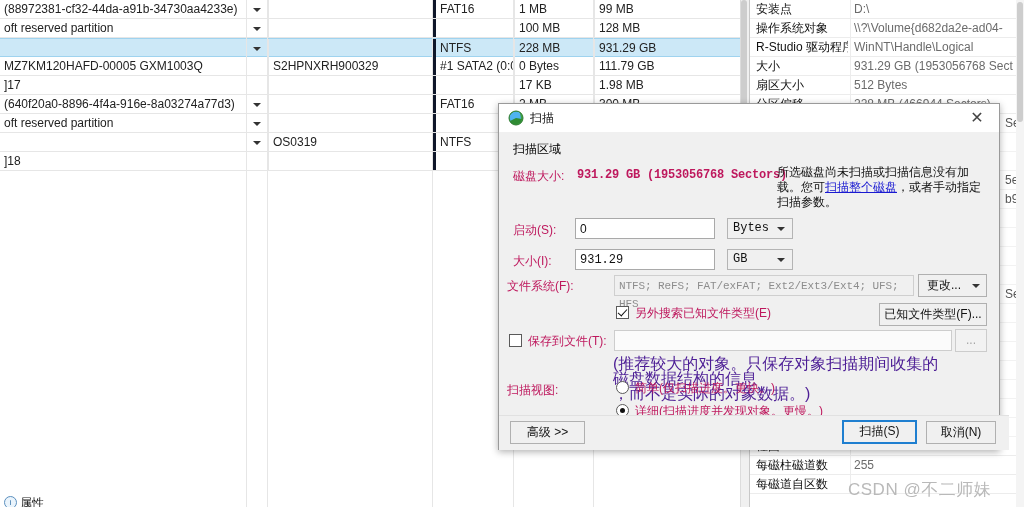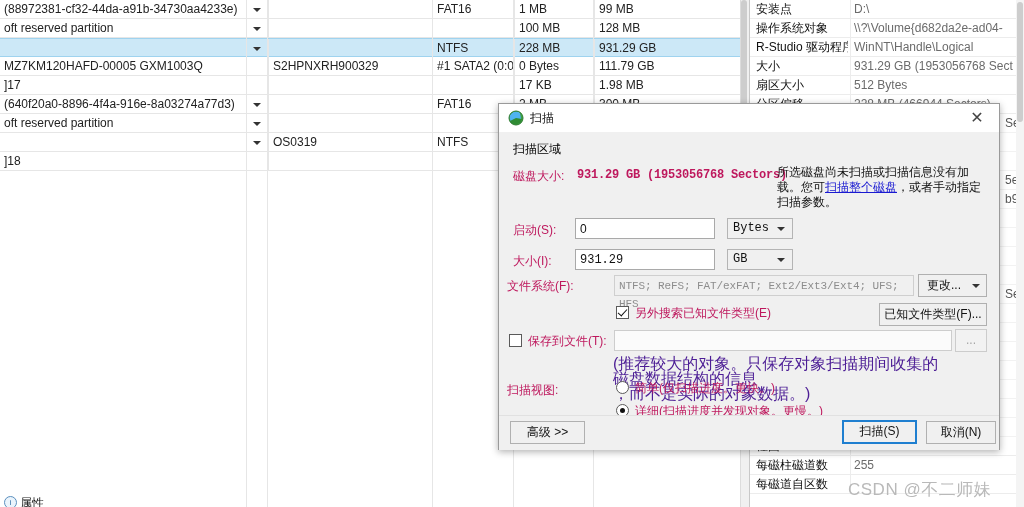--- a/index.html
+++ b/index.html
@@ -13,21 +13,21 @@
 
   
   #bg-table{position:absolute;left:0;top:0;width:748px;height:507px;background:#fff;}
   .grid-row{position:absolute;left:0;width:748px;height:19px;border-bottom:1px solid #e6e6e6;box-sizing:border-box;}
   .grid-row.sel{background:#cce8f7;border-top:1px solid #9fd3ef;border-bottom:1px solid #9fd3ef;}
   .cell{position:absolute;top:0;height:18px;line-height:18px;font-size:12px;color:#222;
         white-space:nowrap;overflow:hidden;box-sizing:border-box;padding-left:4px;}
   .c-name{left:0;width:246px;}
   .c-caret{left:246px;width:22px;text-align:center;padding-left:0;}
   .c-serial{left:268px;width:164px;border-left:1px solid #e6e6e6;}
-  .c-fs{left:432px;width:82px;border-left:1px solid #0f172a;}
+  .c-fs{left:432px;width:82px;border-left:4px solid #0f172a;}
   .c-a{left:514px;width:80px;border-left:1px solid #e6e6e6;}
   .c-b{left:594px;width:154px;border-left:1px solid #e6e6e6;}
   .caret{display:inline-block;width:0;height:0;border-left:4px solid transparent;
          border-right:4px solid transparent;border-top:4px solid #333;vertical-align:middle;}
   .vline{position:absolute;top:0;width:1px;height:507px;background:#e6e6e6;}
 
   
   #mid-scroll{position:absolute;left:740px;top:0;width:8px;height:507px;background:#f0f0f0;border-left:1px solid #dcdcdc;}
   #mid-thumb{position:absolute;left:741px;top:0;width:6px;height:150px;background:#cdcdcd;border-radius:3px;}
 
@@ -49,21 +49,21 @@
 
   
   #dialog{position:absolute;left:498px;top:103px;width:500px;height:345px;
           background:#f0f0f0;border:1px solid #9a9a9a;box-shadow:0 2px 7px rgba(0,0,0,.30);}
   #dlg-title{position:absolute;left:0;top:0;width:500px;height:28px;background:#fff;border-bottom:1px solid #e2e2e2;}
   #dlg-icon{position:absolute;left:9px;top:6px;width:16px;height:16px;}
   #dlg-title-text{position:absolute;left:31px;top:6px;height:16px;line-height:16px;font-size:12px;color:#111;}
   #dlg-close{position:absolute;right:0;top:0;width:44px;height:27px;line-height:27px;text-align:center;
              font-size:16px;color:#444;cursor:default;}
   #dlg-body{position:absolute;left:0;top:28px;width:500px;height:283px;background:#f0f0f0;}
-  #dlg-foot{position:absolute;left:0;top:311px;width:500px;height:34px;background:#f0f0f0;border-top:1px solid #e1e1e1;}
+  #dlg-foot{position:absolute;left:0;top:311px;width:500px;height:34px;background:#f0f0f0;border-top:1px solid #e1e1e1;padding-left:10px;}
 
   .sec-title{position:absolute;font-size:12px;color:#000000;}
   .lbl{position:absolute;font-size:12px;color:#be185d;white-space:nowrap;}
   .mono{font-family:"Liberation Mono","DejaVu Sans Mono",monospace;}
 
   .tbox{position:absolute;background:#fff;border:1px solid #a9a9a9;box-sizing:border-box;
         font-size:12px;color:#111;padding:1px 4px;line-height:18px;height:21px;}
   .tbox.ro{background:#f0f0f0;border:1px solid #cfcfcf;color:#8d8d8d;}
   .tbox.empty{background:#fbfbfb;border:1px solid #cdcdcd;}
 

